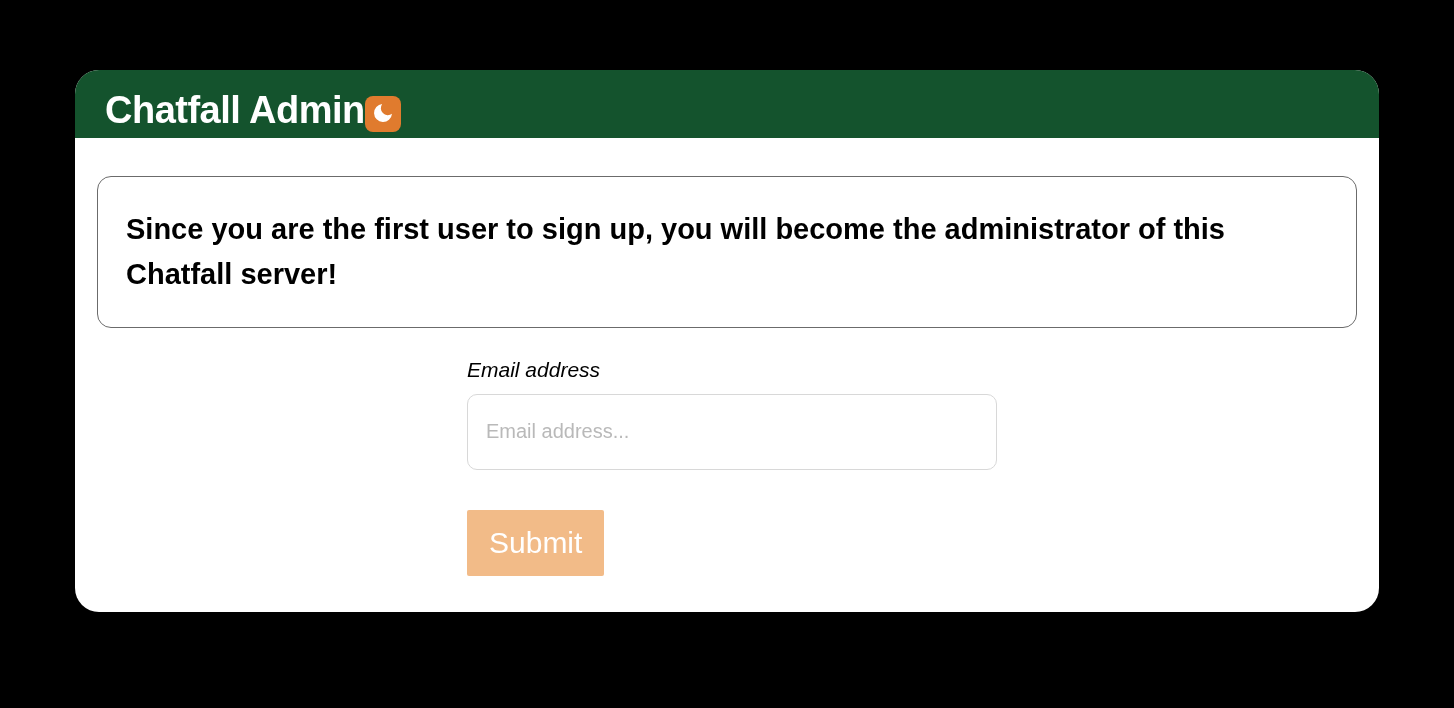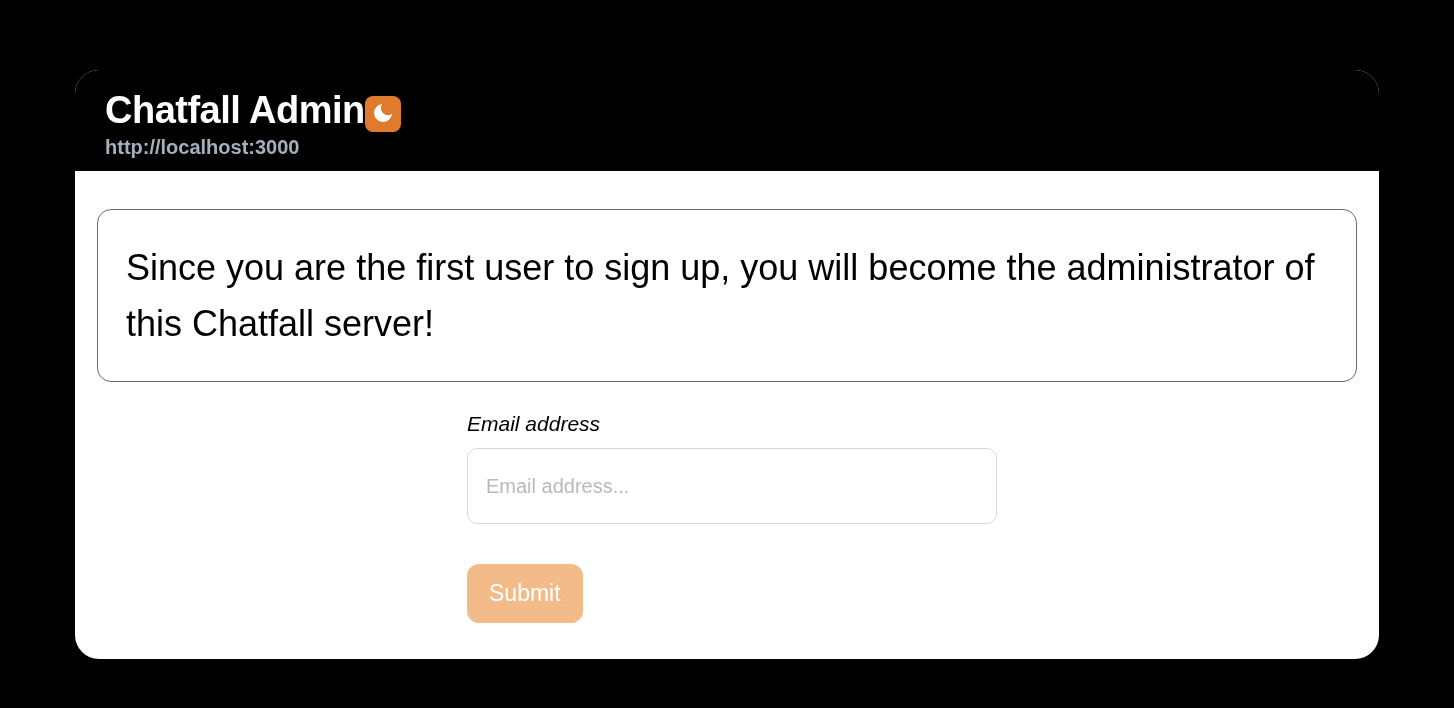--- a/index.html
+++ b/index.html
@@ -15,22 +15,22 @@
       padding: 70px 75px;
     }
     .window {
       background: #fff;
       border-radius: 24px;
       overflow: hidden;
       width: 100%;
       box-shadow: 0 8px 24px rgba(0,0,0,0.4);
     }
     .header {
-      background: #000000;
-      padding: 20px 30px 12px 30px;
+      background: #14532d;
+      padding: 20px 30px 6px 30px;
       display: flex;
       align-items: flex-start;
     }
     .header-text {
       display: flex;
       flex-direction: column;
     }
     .app-title {
       color: #fff;
       font-size: 38px;
@@ -63,24 +63,24 @@
     .content {
       padding: 38px 22px 36px 22px;
     }
     .info-box {
       border: 1px solid #6b6b6b;
       border-radius: 14px;
       padding: 30px 28px;
       margin-bottom: 30px;
     }
     .info-text {
-      font-size: 36px;
+      font-size: 29px;
       color: #000;
       line-height: 1.55;
-      font-weight: 400;
+      font-weight: 700;
     }
     .form-area {
       padding-left: 370px;
     }
     .field-label {
       font-size: 21px;
       color: #000;
       display: block;
       margin-bottom: 12px;
       font-weight: 400;
@@ -97,35 +97,34 @@
       outline: none;
     }
     .email-input::placeholder {
       color: #b9b9b9;
     }
     .submit-btn {
       margin-top: 40px;
       background: #f2bb88;
       color: #fff;
       border: none;
-      border-radius: 12px;
+      border-radius: 2px;
       padding: 16px 22px;
-      font-size: 23px;
+      font-size: 30px;
       cursor: pointer;
       font-weight: 400;
     }
   </style>
 </head>
 <body>
 
 <div class="window">
   <div class="header">
     <div class="header-text">
       <div class="app-title">Chatfall Admin</div>
-      <div class="server-url">http://localhost:3000</div>
     </div>
     <button class="theme-toggle">
       <span>
         <svg viewBox="0 0 24 24" fill="none">
           <path d="M21 12.79A9 9 0 1 1 11.21 3 7 7 0 0 0 21 12.79z" fill="#fff"></path>
         </svg>
       </span>
     </button>
   </div>
   <div class="content">

